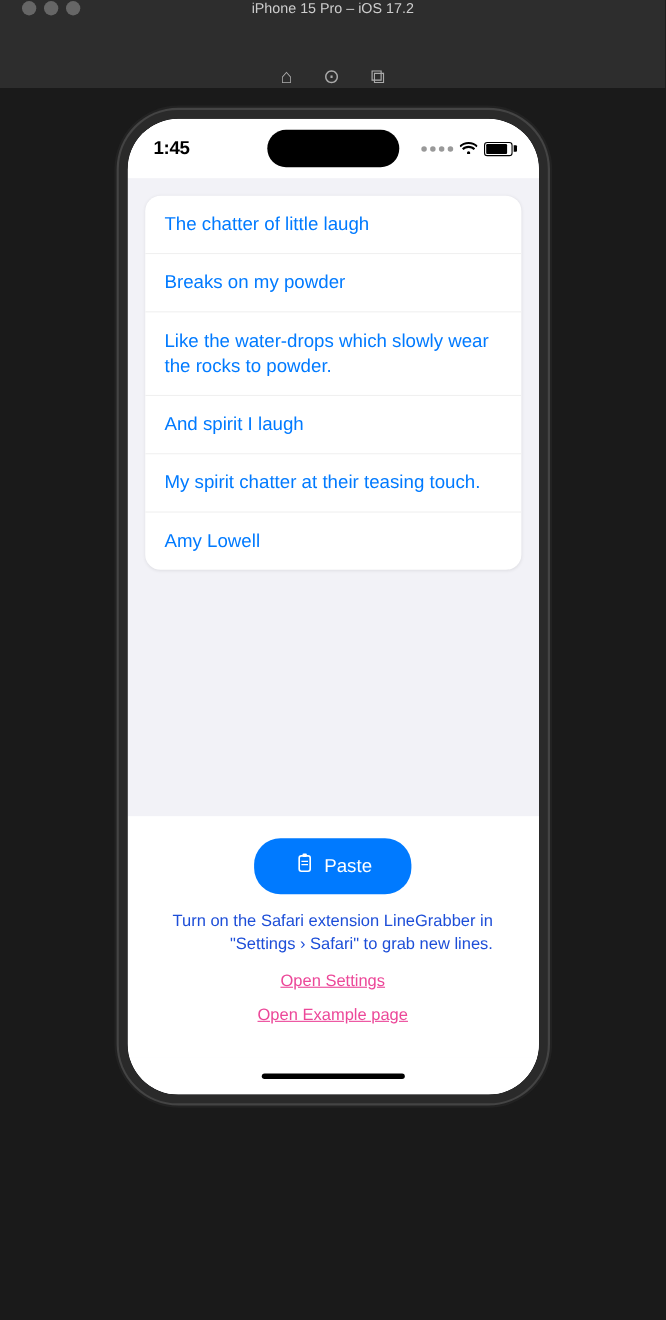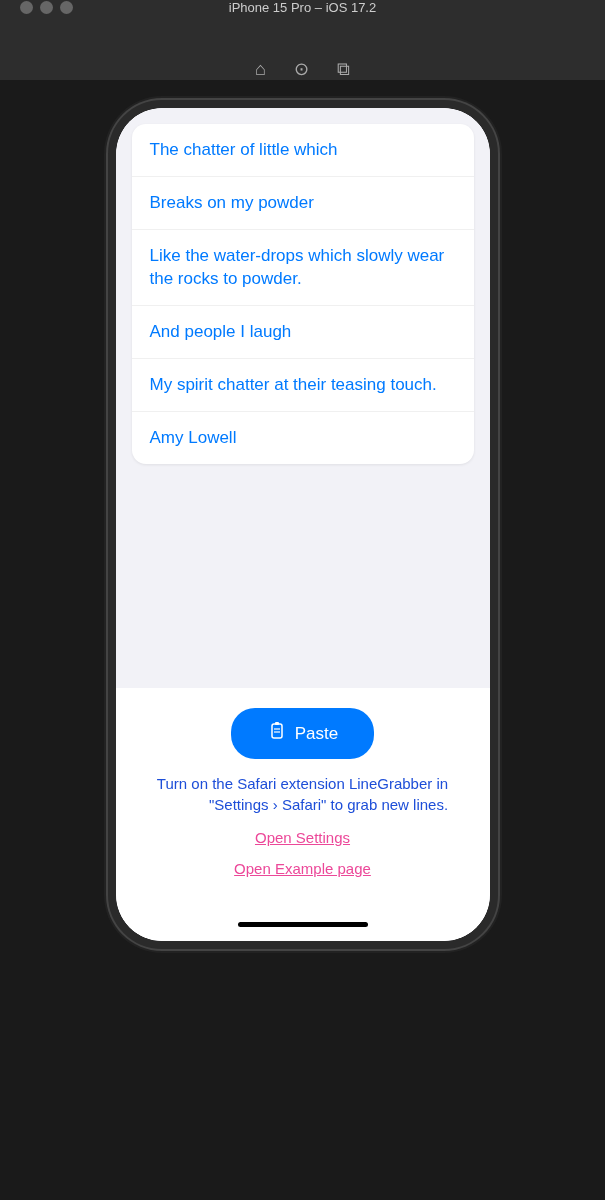--- a/index.html
+++ b/index.html
@@ -283,27 +283,49 @@
   <div class="mac-titlebar-bottom">
     <span class="mac-icon">⌂</span>
     <span class="mac-icon">⊙</span>
     <span class="mac-icon">⧉</span>
   </div>
 </div>
 
 <div class="iphone-frame">
   <div class="iphone-screen">
 
+    <div class="status-bar">
+      <span class="status-time">1:45</span>
+      <div class="dynamic-island"></div>
+      <div class="status-icons">
+        <div class="status-dots">
+          <div class="status-dot"></div>
+          <div class="status-dot"></div>
+          <div class="status-dot"></div>
+          <div class="status-dot"></div>
+        </div>
+        <span class="wifi-icon">
+          <svg width="16" height="12" viewBox="0 0 16 12">
+            <path d="M8 9.5a1.5 1.5 0 1 1 0 3 1.5 1.5 0 0 1 0-3z" fill="#000"></path>
+            <path d="M8 6.5C9.8 6.5 11.4 7.2 12.6 8.4L14 7C12.4 5.4 10.3 4.5 8 4.5S3.6 5.4 2 7l1.4 1.4C4.6 7.2 6.2 6.5 8 6.5z" fill="#000"></path>
+            <path d="M8 3C10.8 3 13.3 4.1 15.1 5.9L16.5 4.5C14.3 2.3 11.3 1 8 1S1.7 2.3-.5 4.5L.9 5.9C2.7 4.1 5.2 3 8 3z" fill="#000"></path>
+          </svg>
+        </span>
+        <div class="battery-icon">
+          <div class="battery-fill"></div>
+        </div>
+      </div>
+    </div>
 
     <div class="app-content">
       <div class="poem-card">
-        <div class="poem-line">The chatter of little which</div>
+        <div class="poem-line">The chatter of little laugh</div>
         <div class="poem-line">Breaks on my powder</div>
         <div class="poem-line">Like the water-drops which slowly wear the rocks to powder.</div>
-        <div class="poem-line">And people I laugh</div>
+        <div class="poem-line">And spirit I laugh</div>
         <div class="poem-line">My spirit chatter at their teasing touch.</div>
         <div class="poem-line">Amy Lowell</div>
       </div>
     </div>
 
     <div class="bottom-section">
       <button class="paste-button">
         <span class="paste-icon">
           <svg width="20" height="20" viewBox="0 0 20 20" fill="white">
             <rect x="5" y="3" width="10" height="14" rx="2" fill="none" stroke="white" stroke-width="1.5"></rect>

